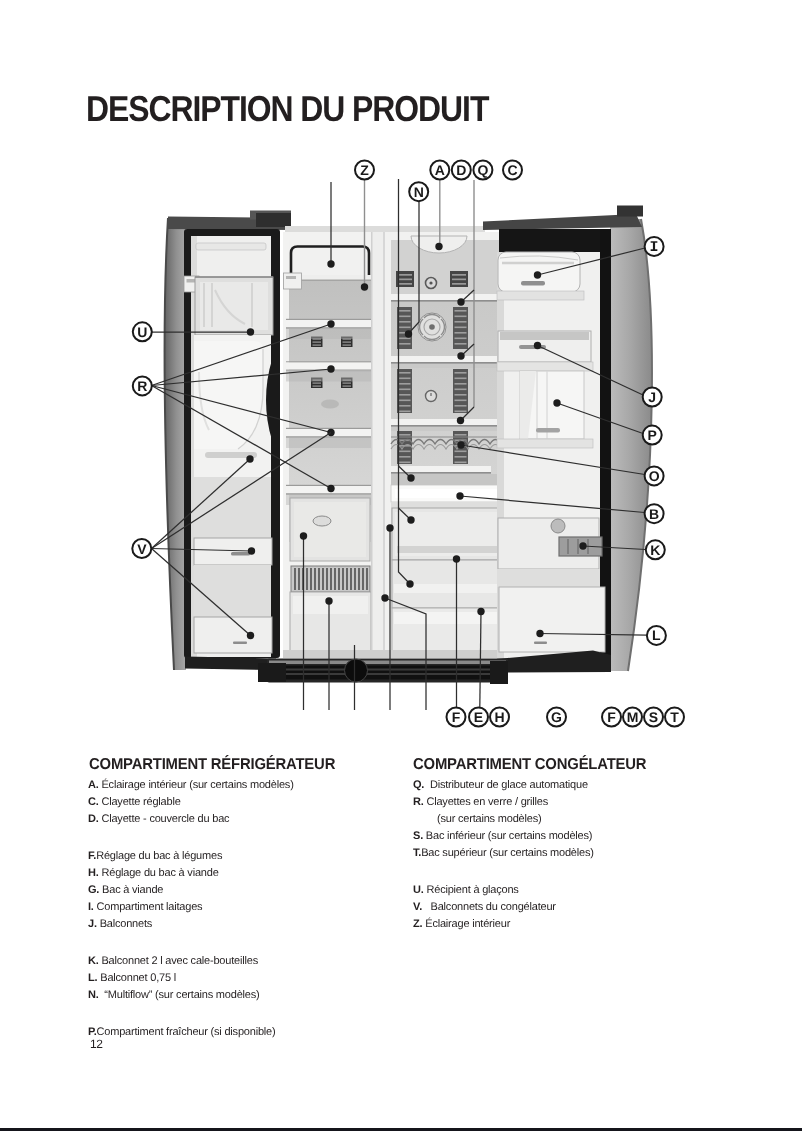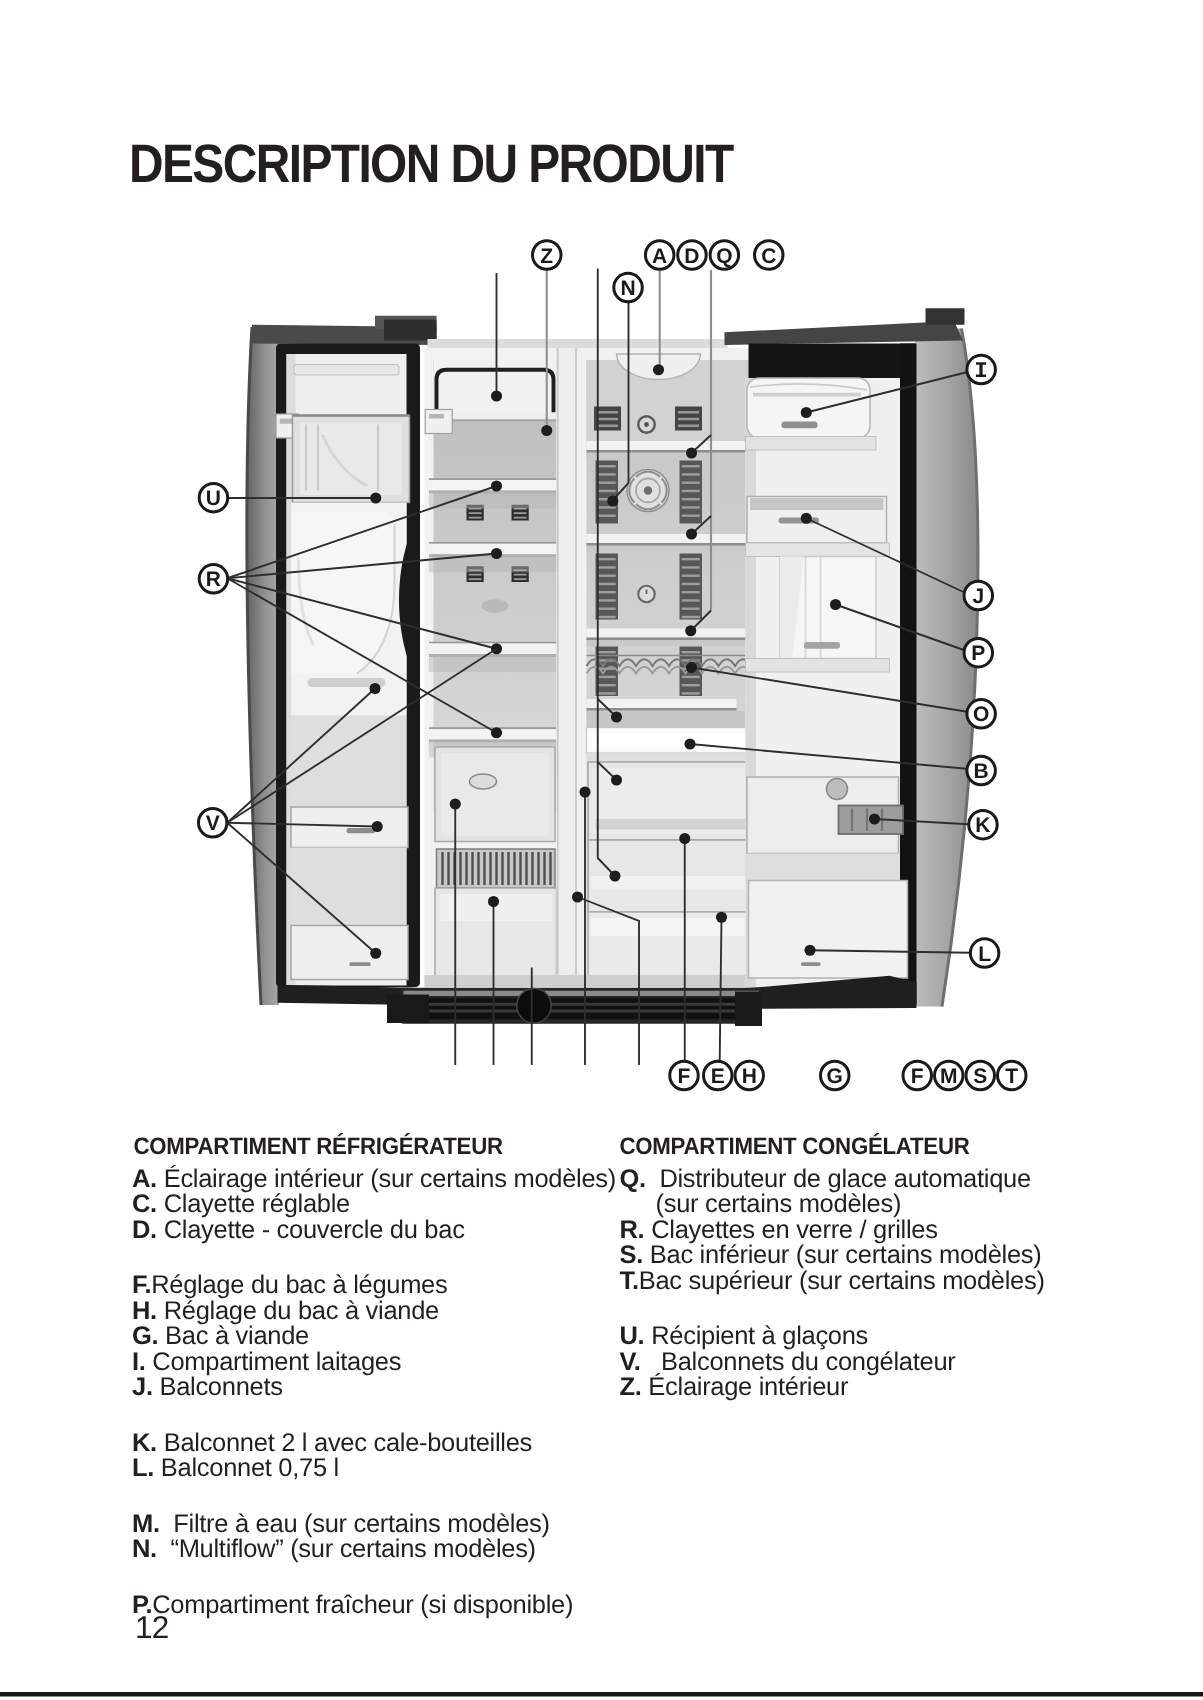--- a/index.html
+++ b/index.html
@@ -2,29 +2,29 @@
 <html><head>
 <meta charset="utf-8">
 <style>
   html,body{margin:0;padding:0;}
   *{-webkit-font-smoothing:antialiased;text-rendering:geometricPrecision;}
   body{width:802px;height:1133px;position:relative;background:#fff;transform:translateZ(0);
        font-family:"Liberation Sans",sans-serif;color:#231f20;overflow:hidden;}
   .abs{position:absolute;}
   #title{left:86px;top:88px;font-size:36px;font-weight:bold;letter-spacing:-1.2px;color:#231f20;
          transform:scaleX(0.887);transform-origin:0 0;white-space:nowrap;}
-  .col{font-size:17px;line-height:17px;letter-spacing:-0.2px;white-space:nowrap;}
+  .col{font-size:11px;line-height:17px;letter-spacing:-0.2px;white-space:nowrap;}
   #colL{left:88px;top:777px;}
   #colR{left:413px;top:777px;}
   .hdr{position:absolute;font-size:15.8px;font-weight:bold;letter-spacing:-0.2px;white-space:nowrap;
        transform:scaleX(0.94);transform-origin:0 0;}
   #hdrL{left:89px;top:756px;}
   #hdrR{left:413px;top:756px;}
   .g{margin-top:20px;}
-  #pageno{left:90px;top:1037px;font-size:21px;letter-spacing:-0.5px;margin-top:37px;}
+  #pageno{left:90px;top:1037px;font-size:12px;letter-spacing:-0.5px;}
   #botrule{left:0;top:1128px;width:802px;height:2.5px;background:#15151b;}
 </style>
 </head>
 <body>
 
 <div class="abs" id="title">DESCRIPTION DU PRODUIT</div>
 
 <svg class="abs" style="left:0;top:0" width="802" height="745" viewBox="0 0 802 745">
 <defs>
 <linearGradient id="ldoor" x1="0" y1="0" x2="1" y2="0">
@@ -490,29 +490,28 @@
   <div><b>A.</b> Éclairage intérieur (sur certains modèles)</div>
   <div><b>C.</b> Clayette réglable</div>
   <div><b>D.</b> Clayette - couvercle du bac</div>
   <div class="g"><b>F.</b>Réglage du bac à légumes</div>
   <div><b>H.</b> Réglage du bac à viande</div>
   <div><b>G.</b> Bac à viande</div>
   <div><b>I.</b> Compartiment laitages</div>
   <div><b>J.</b> Balconnets</div>
   <div class="g"><b>K.</b> Balconnet 2 l avec cale-bouteilles</div>
   <div><b>L.</b> Balconnet 0,75 l</div>
-  <div class="g"><b>M.</b>&nbsp;&nbsp;Filtre à eau (sur certains modèles)</div>
   <div><b>N.</b>&nbsp;&nbsp;“Multiflow” (sur certains modèles)</div>
   <div class="g"><b>P.</b>Compartiment fraîcheur (si disponible)</div>
 </div>
 
 <div class="abs col" id="colR">
   <div><b>Q.</b>&nbsp;&nbsp;Distributeur de glace automatique</div>
+  <div><b>R.</b> Clayettes en verre / grilles</div>
   <div style="padding-left:24px">(sur certains modèles)</div>
-  <div><b>R.</b> Clayettes en verre / grilles</div>
   <div><b>S.</b> Bac inférieur (sur certains modèles)</div>
   <div><b>T.</b>Bac supérieur (sur certains modèles)</div>
   <div class="g"><b>U.</b> Récipient à glaçons</div>
   <div><b>V.</b>&nbsp;&nbsp;&nbsp;Balconnets du congélateur</div>
   <div><b>Z.</b> Éclairage intérieur</div>
 </div>
 
 <div class="abs" id="pageno">12</div>
 
 <div class="abs" id="botrule"></div>

